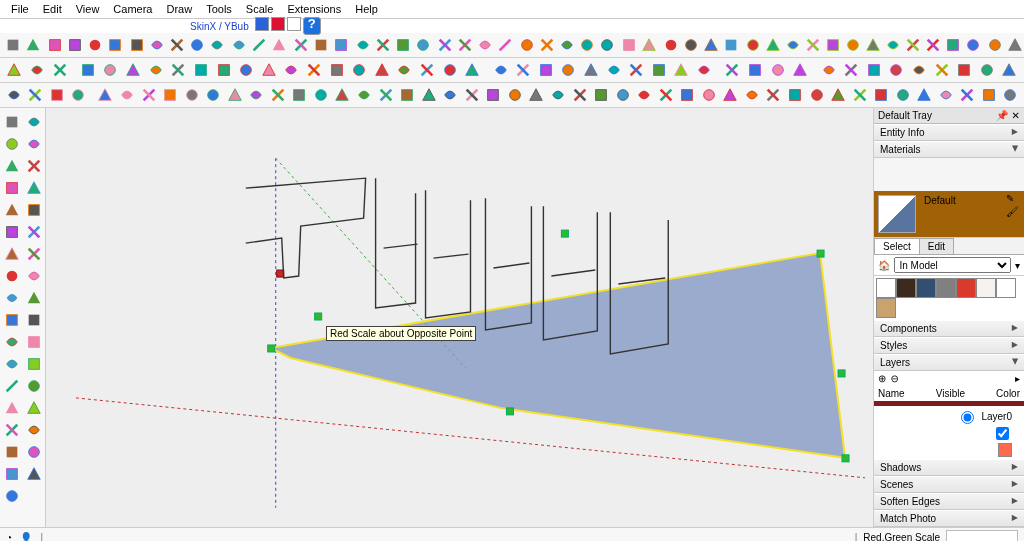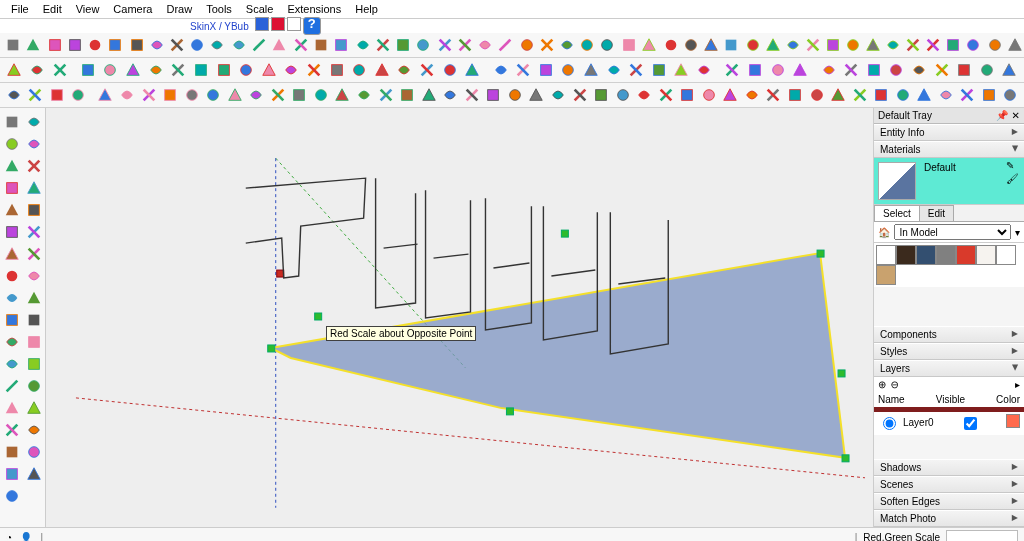--- a/index.html
+++ b/index.html
@@ -21,31 +21,31 @@
   .ltool{width:46px;background:#f7f7f7;border-right:1px solid #ccc;display:flex;flex-direction:column;flex-wrap:wrap;align-content:flex-start;gap:2px;padding:4px 2px;box-sizing:border-box;}
   .lbtn{width:18px;height:18px;border:1px solid transparent;display:flex;align-items:center;justify-content:center;}
   .viewport{flex:1;position:relative;background:#eeeeee;overflow:hidden;}
   
   .tray{width:150px;background:#f5f5f5;border-left:1px solid #ccc;display:flex;flex-direction:column;font-size:10px;}
   .tray-hd{background:#e4e4e4;border-bottom:1px solid #bbb;padding:2px 4px;display:flex;align-items:center;justify-content:space-between;}
   .accordion{background:linear-gradient(#f4f4f4,#e6e6e6);border-bottom:1px solid #c8c8c8;border-top:1px solid #fff;padding:2px 6px;cursor:default;position:relative;font-size:10px;}
   .accordion::before{content:"▶";position:absolute;right:6px;font-size:8px;color:#555;transform:rotate(0);}
   .accordion.open::before{transform:rotate(90deg);}
   .mat-thumb{width:36px;height:36px;background:linear-gradient(135deg,#fff 50%,#5a74a0 50%);border:1px solid #aaa;margin:4px;}
-  .mat-panel{background:#5eead4;border-bottom:1px solid #ccc;display:flex;}
+  .mat-panel{background:#a16207;border-bottom:1px solid #ccc;display:flex;margin-top:33px;}
   .swatches{display:flex;flex-wrap:wrap;padding:2px;gap:0;background:#fff;}
   .sw{width:18px;height:18px;border:1px solid #888;}
   .tabs{display:flex;border-bottom:1px solid #aaa;background:#f2f2f2;font-size:10px;}
   .tab{padding:2px 8px;border:1px solid #aaa;border-bottom:0;margin-right:-1px;background:#fff;}
   .tab.off{background:#e6e6e6;}
   .select-row{display:flex;align-items:center;padding:2px 4px;gap:4px;background:#fff;border-bottom:1px solid #ccc;}
   .select-row select{flex:1;font-size:10px;height:16px;}
   .layers{background:#fff;}
   .layers-hd{display:flex;border-bottom:5px solid #7f1d1d;padding:2px 4px;justify-content:space-between;}
-  .layer-row{display:flex;padding:2px 4px;justify-content:space-between;align-items:flex-start;}
+  .layer-row{display:flex;padding:2px 12px;justify-content:space-between;align-items:flex-end;flex-direction:column;}
   
   .tooltip{position:absolute;left:280px;top:218px;background:#ffffe1;border:1px solid #404040;padding:1px 3px;font-size:10px;white-space:nowrap;}
   
   .status{height:18px;background:#f7f7f7;border-top:1px solid #ccc;display:flex;align-items:center;padding:0 6px;font-size:10px;gap:8px;}
   .status .right{margin-left:auto;display:flex;align-items:center;gap:6px;}
   .status-box{border:1px solid #bbb;background:#fff;width:70px;height:13px;}
 </style>
 </head>
 <body>
 

